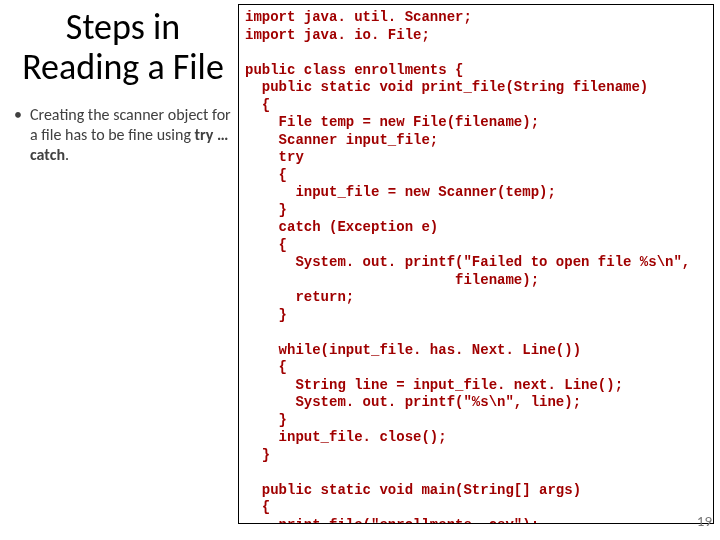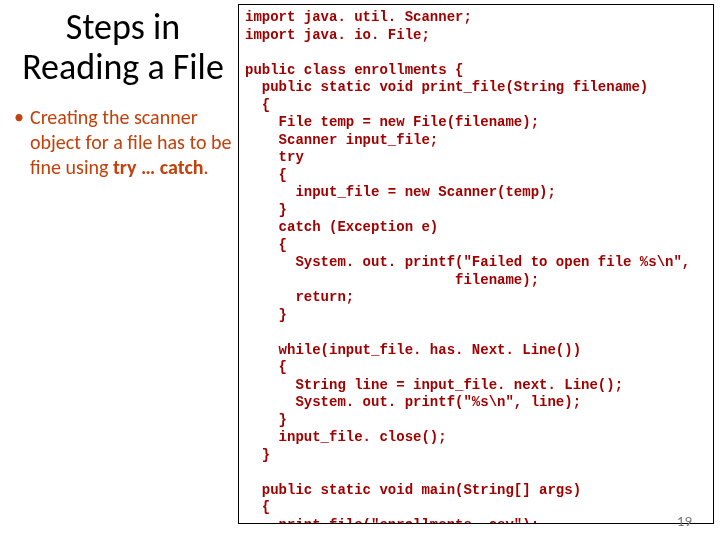--- a/index.html
+++ b/index.html
@@ -1,26 +1,26 @@
 <!DOCTYPE html>
 <html><head>
 <meta charset="utf-8">
 <style>
   * { margin: 0; padding: 0; box-sizing: border-box; }
   html, body { width: 720px; height: 540px; background: #fff; font-family: Calibri, Arial, sans-serif; }
   .slide { width: 720px; height: 540px; position: relative; display: flex; }
   .left { width: 238px; padding: 8px 6px 0 14px; }
   .title { font-size: 36px; line-height: 1.1; text-align: center; color: #000; font-weight: 400; padding: 0 4px 18px 4px; }
-  .bullets { font-size: 20px; line-height: 1.25; color: #c2410c; list-style: none; }
+  .bullets { font-size: 16px; line-height: 1.25; color: #404040; list-style: none; }
   .bullets li { position: relative; padding-left: 16px; margin-bottom: 6px; }
   .bullets li::before { content: "•"; position: absolute; left: 0; top: 0; }
   .bold { font-weight: 700; }
   .right { flex: 1; padding: 4px 6px 0 0; }
   .codebox { border: 1px solid #000; padding: 4px 6px 4px 6px; font-family: "Courier New", monospace; font-size: 14px; line-height: 1.25; color: #a00000; font-weight: 700; white-space: pre; height: 520px; overflow: hidden; }
-  .pagenum { position: absolute; right: 28px; bottom: 10px; font-size: 15px; color: #777; }
+  .pagenum { position: absolute; right: 8px; bottom: 10px; font-size: 15px; color: #777; }
 </style>
 </head>
 <body>
 
 <div class="slide">
   <div class="left">
     <div class="title">Steps in Reading a File</div>
     <ul class="bullets">
       <li>
         <span>Creating the scanner object for a file has to be fine using </span><span class="bold">try … catch</span><span>.</span>

